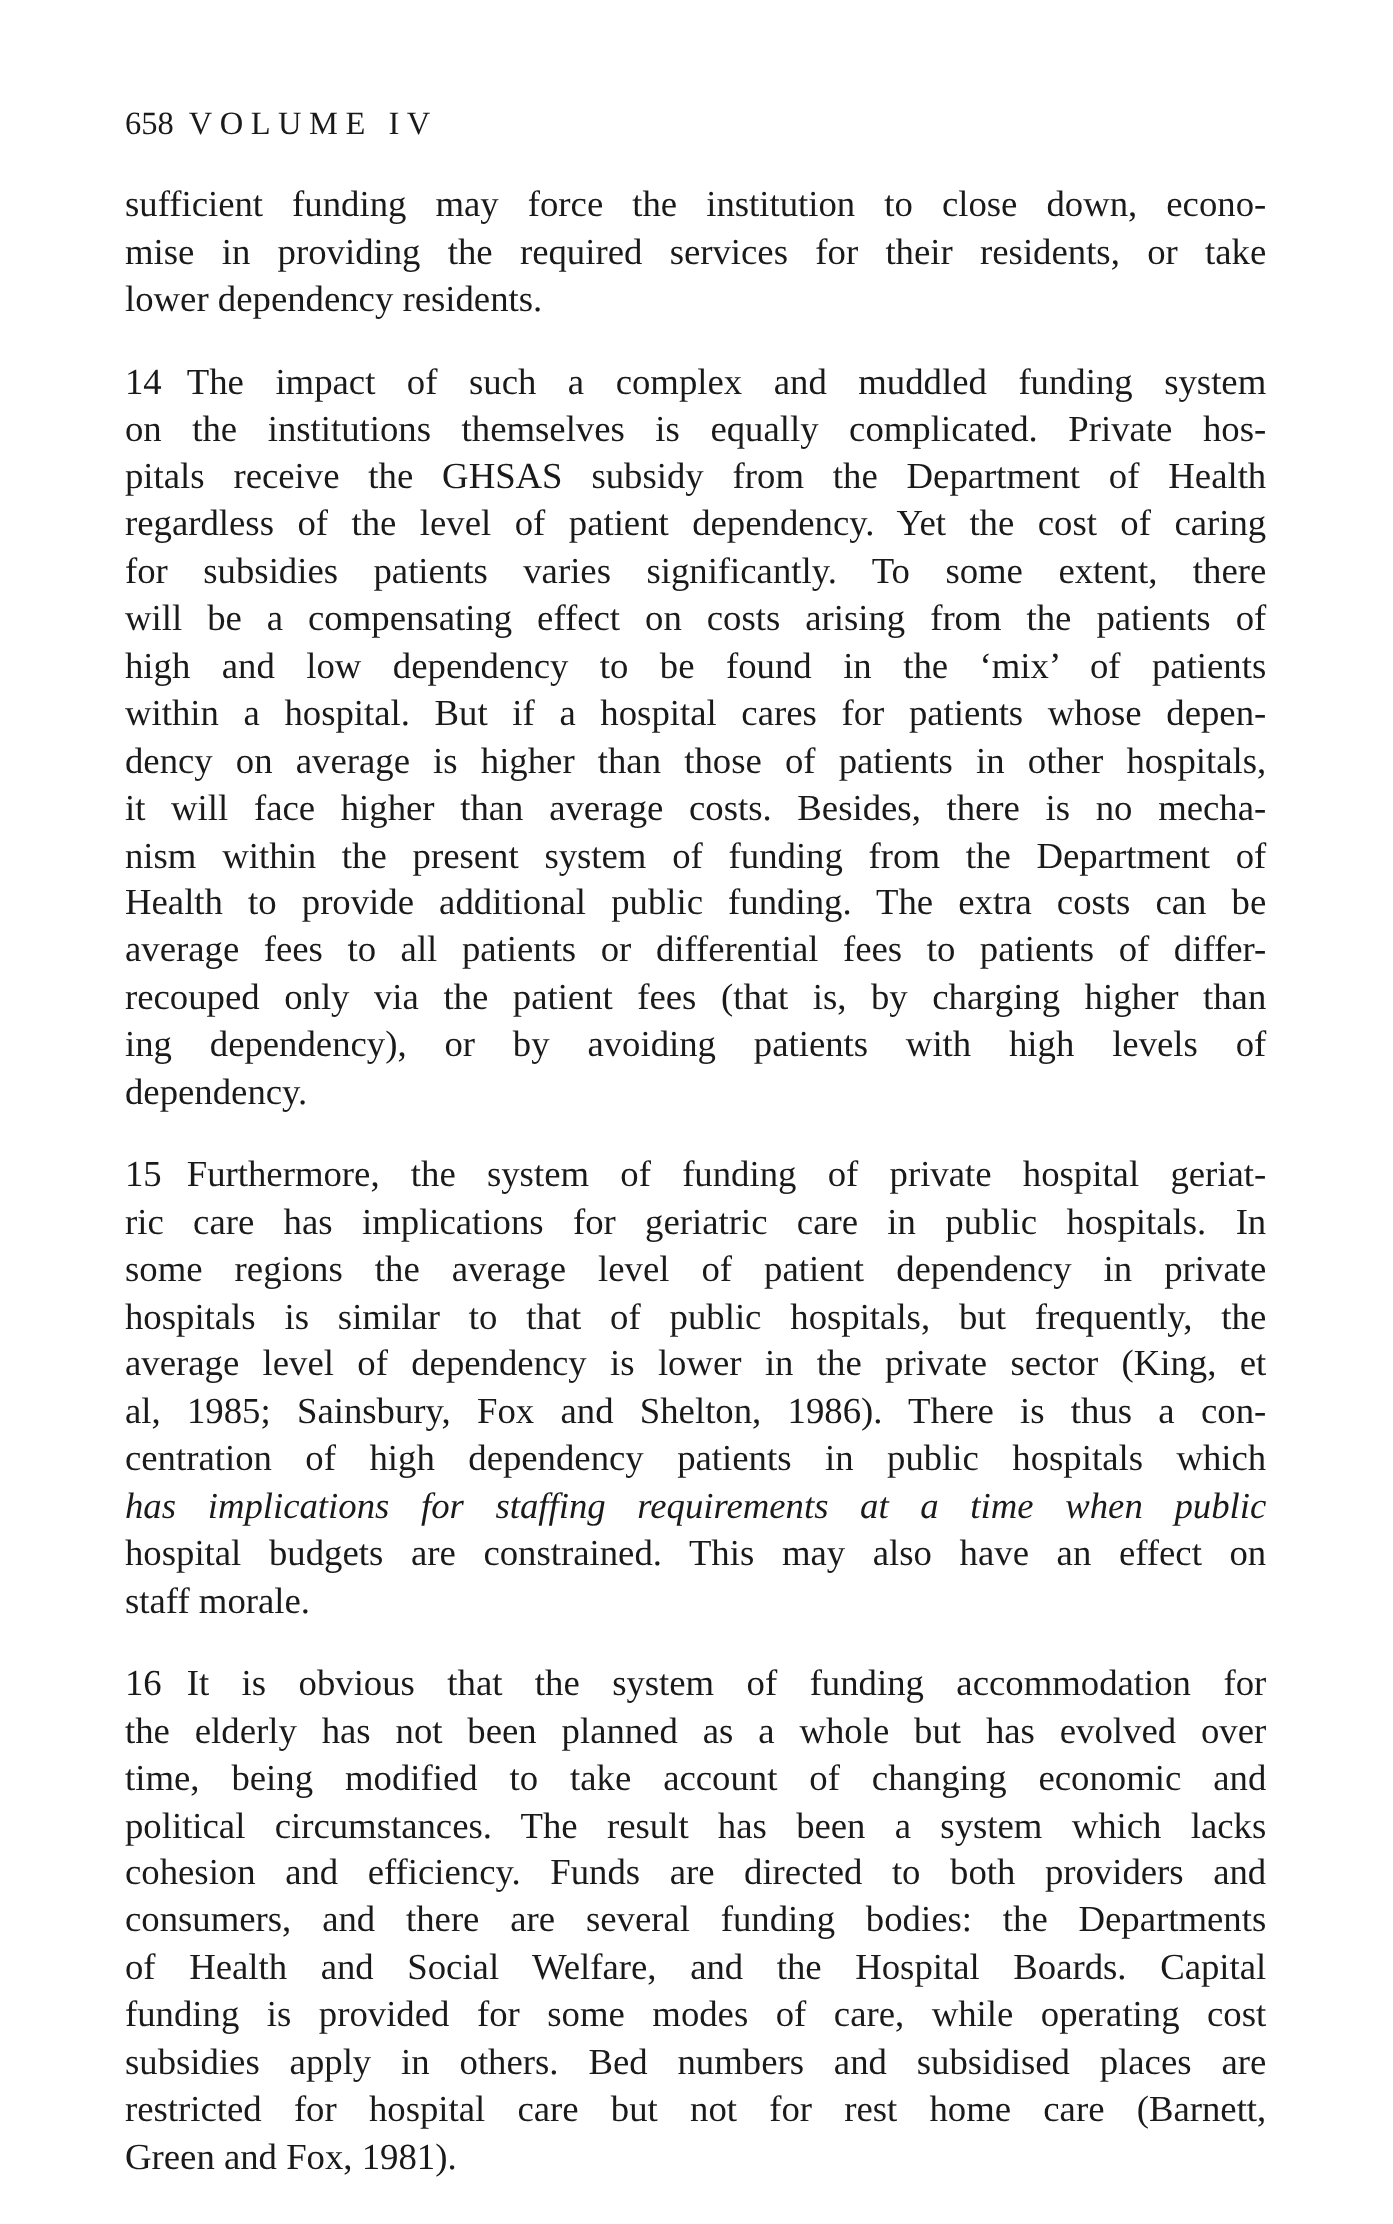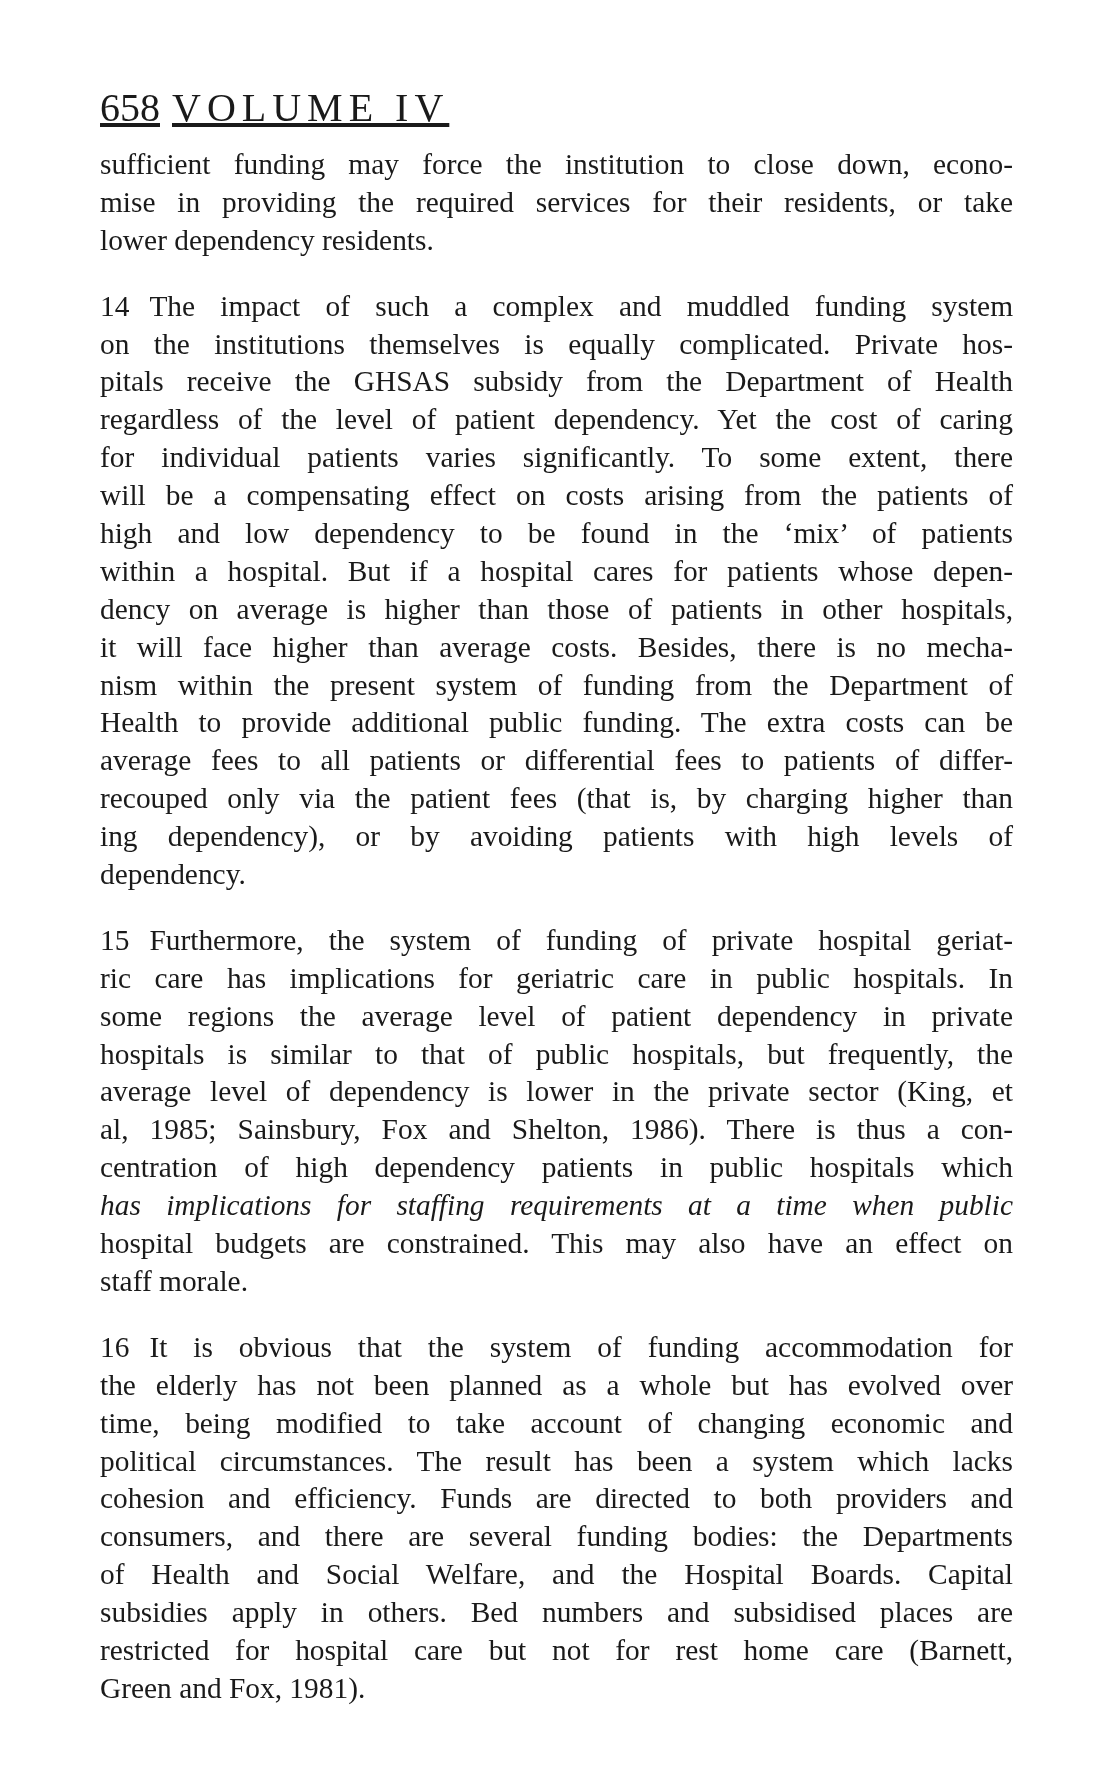--- a/index.html
+++ b/index.html
@@ -14,24 +14,23 @@
   .page {
     position: absolute;
     left: 100px;
     top: 0;
     width: 913px;
   }
   .running-head {
     position: absolute;
     top: 84px;
     left: 0;
-    font-size: 40px;
+    font-size: 26px;
     letter-spacing: 0;
     white-space: nowrap;
-    text-decoration: underline;
   }
   .running-head .pnum { letter-spacing: 0; }
   .running-head .vol { letter-spacing: 6px; margin-left: 12px; }
   .body-text {
     position: absolute;
     top: 146px;
     left: 0;
     width: 913px;
     font-size: 29.4px;
     line-height: 37.9px;
@@ -68,21 +67,21 @@
       <span class="line" style="word-spacing: 0px;">sufficient funding may force the institution to close down, econo-</span>
       <span class="line" style="word-spacing: 0px;">mise in providing the required services for their residents, or take</span>
       <span class="line last" style="word-spacing: 0px;">lower dependency residents.</span>
     </div>
 
     <div class="para">
       <span class="line" style="word-spacing: 0px;"><span class="pn">14</span><span class="line-inner">The impact of such a complex and muddled funding system</span></span>
       <span class="line" style="word-spacing: 0px;">on the institutions themselves is equally complicated. Private hos-</span>
       <span class="line" style="word-spacing: 0px;">pitals receive the GHSAS subsidy from the Department of Health</span>
       <span class="line" style="word-spacing: 0px;">regardless of the level of patient dependency. Yet the cost of caring</span>
-      <span class="line" style="word-spacing: 0px;">for individual patients varies significantly. To some extent, there</span>
+      <span class="line" style="word-spacing: 0px;">for subsidies patients varies significantly. To some extent, there</span>
       <span class="line" style="word-spacing: 0px;">will be a compensating effect on costs arising from the patients of</span>
       <span class="line" style="word-spacing: 0px;">high and low dependency to be found in the ‘mix’ of patients</span>
       <span class="line" style="word-spacing: 0px;">within a hospital. But if a hospital cares for patients whose depen-</span>
       <span class="line" style="word-spacing: 0px;">dency on average is higher than those of patients in other hospitals,</span>
       <span class="line" style="word-spacing: 0px;">it will face higher than average costs. Besides, there is no mecha-</span>
       <span class="line" style="word-spacing: 0px;">nism within the present system of funding from the Department of</span>
       <span class="line" style="word-spacing: 0px;">Health to provide additional public funding. The extra costs can be</span>
       <span class="line" style="word-spacing: 0px;">average fees to all patients or differential fees to patients of differ-</span>
       <span class="line" style="word-spacing: 0px;">recouped only via the patient fees (that is, by charging higher than</span>
       <span class="line" style="word-spacing: 0px;">ing dependency), or by avoiding patients with high levels of</span>
@@ -103,19 +102,20 @@
     </div>
 
     <div class="para">
       <span class="line" style="word-spacing: 0px;"><span class="pn">16</span><span class="line-inner">It is obvious that the system of funding accommodation for</span></span>
       <span class="line" style="word-spacing: 0px;">the elderly has not been planned as a whole but has evolved over</span>
       <span class="line" style="word-spacing: 0px;">time, being modified to take account of changing economic and</span>
       <span class="line" style="word-spacing: 0px;">political circumstances. The result has been a system which lacks</span>
       <span class="line" style="word-spacing: 0px;">cohesion and efficiency. Funds are directed to both providers and</span>
       <span class="line" style="word-spacing: 0px;">consumers, and there are several funding bodies: the Departments</span>
       <span class="line" style="word-spacing: 0px;">of Health and Social Welfare, and the Hospital Boards. Capital</span>
+      <span class="line" style="word-spacing: 0px;">funding is provided for some modes of care, while operating cost</span>
       <span class="line" style="word-spacing: 0px;">subsidies apply in others. Bed numbers and subsidised places are</span>
       <span class="line" style="word-spacing: 0px;">restricted for hospital care but not for rest home care (Barnett,</span>
       <span class="line last" style="word-spacing: 0px;">Green and Fox, 1981).</span>
     </div>
 
   </div>
 </div>
 
 </body></html>

